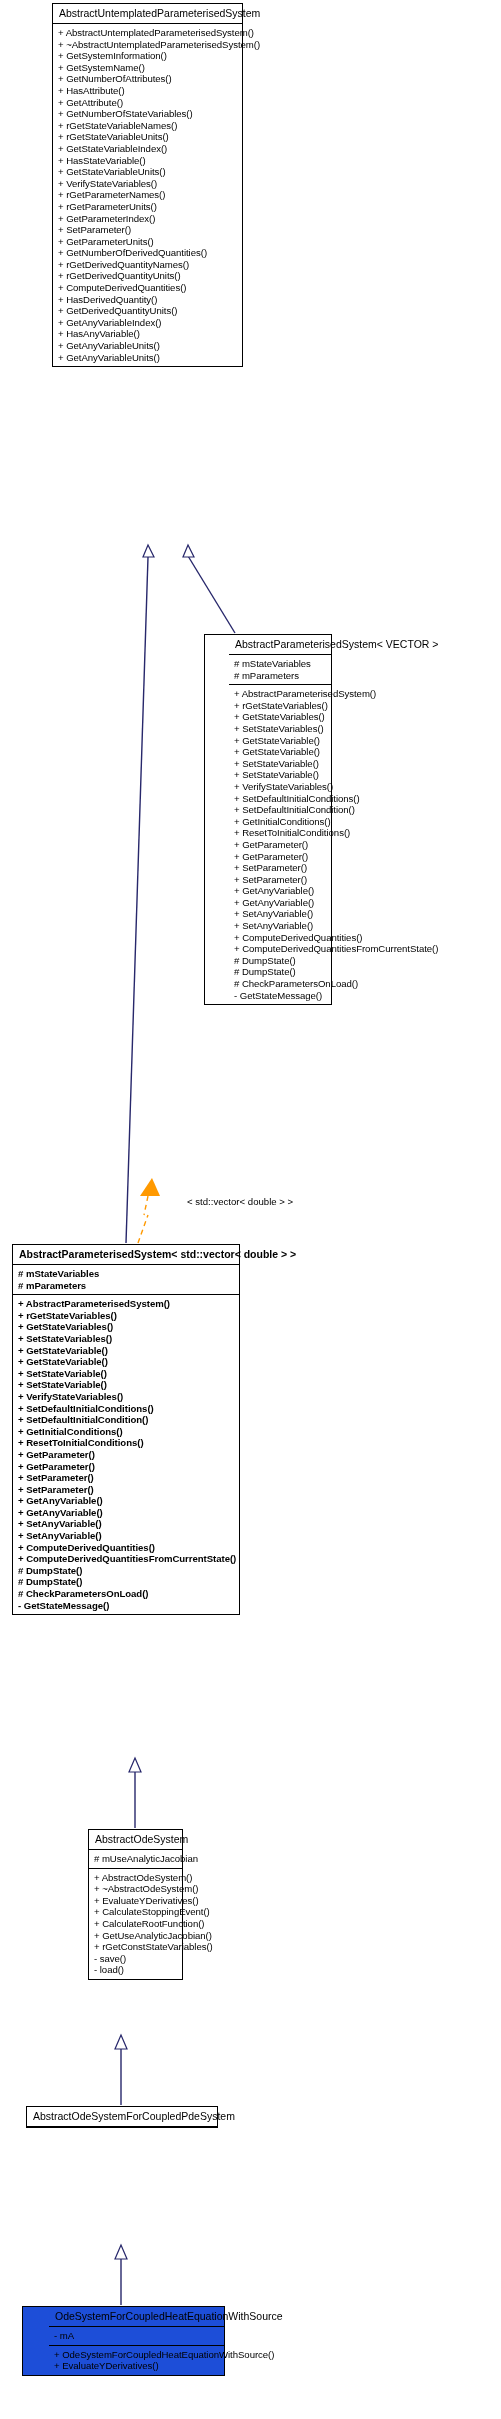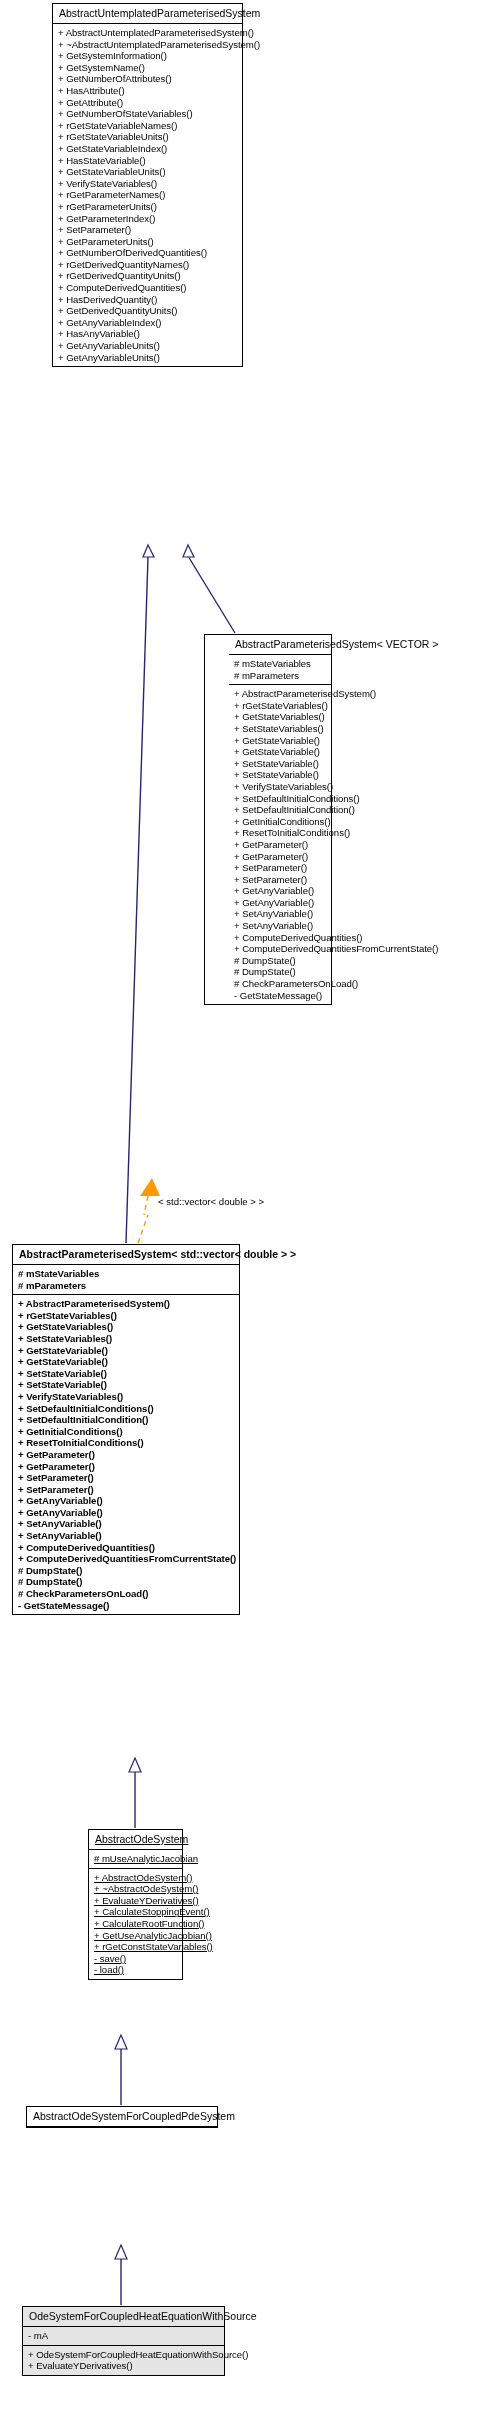--- a/index.html
+++ b/index.html
@@ -32,21 +32,22 @@
     pointer-events: none;
   }
   .uml-box {
     position: absolute;
     box-sizing: border-box;
     border: 1px solid #000000;
     background: #ffffff;
     z-index: 5;
   }
   .uml-box.highlight {
-    background: #e5e5e5;
+    background: #1d4ed8;
+    padding-left: 26px;
   }
   .box-title {
     text-align: center;
     padding: 3px 6px 4px 6px;
     border-bottom: 1px solid #000000;
     font-size: 10.5px;
     line-height: 12px;
     white-space: nowrap;
   }
   .box-attrs {
@@ -63,20 +64,21 @@
     letter-spacing: -0.05px;
   }
   .tmpl-label {
     position: absolute;
     font-size: 9.6px;
     line-height: 11px;
     color: #000000;
     white-space: nowrap;
     z-index: 6;
     background: transparent;
+    margin-left: 29px;
   }
 </style>
 </head>
 <body>
 
 <div id="diagram">
 
   <svg class="edges" viewBox="0 0 501 2419" xmlns="http://www.w3.org/2000/svg">
 
     <g>
@@ -215,21 +217,21 @@
       <div class="member">+ SetAnyVariable()</div>
       <div class="member">+ ComputeDerivedQuantities()</div>
       <div class="member">+ ComputeDerivedQuantitiesFromCurrentState()</div>
       <div class="member"># DumpState()</div>
       <div class="member"># DumpState()</div>
       <div class="member"># CheckParametersOnLoad()</div>
       <div class="member">- GetStateMessage()</div>
     </div>
   </div>
 
-  <div class="uml-box" id="box-3" style="left:80px; top:1829px; width:95px;text-decoration:underline;">
+  <div class="uml-box" id="box-3" style="left:80px; top:1829px; width:95px;">
     <div class="box-title">AbstractOdeSystem</div>
     <div class="box-attrs">
       <div class="member"># mUseAnalyticJacobian</div>
     </div>
     <div class="box-ops">
       <div class="member">+ AbstractOdeSystem()</div>
       <div class="member">+ ~AbstractOdeSystem()</div>
       <div class="member">+ EvaluateYDerivatives()</div>
       <div class="member">+ CalculateStoppingEvent()</div>
       <div class="member">+ CalculateRootFunction()</div>

